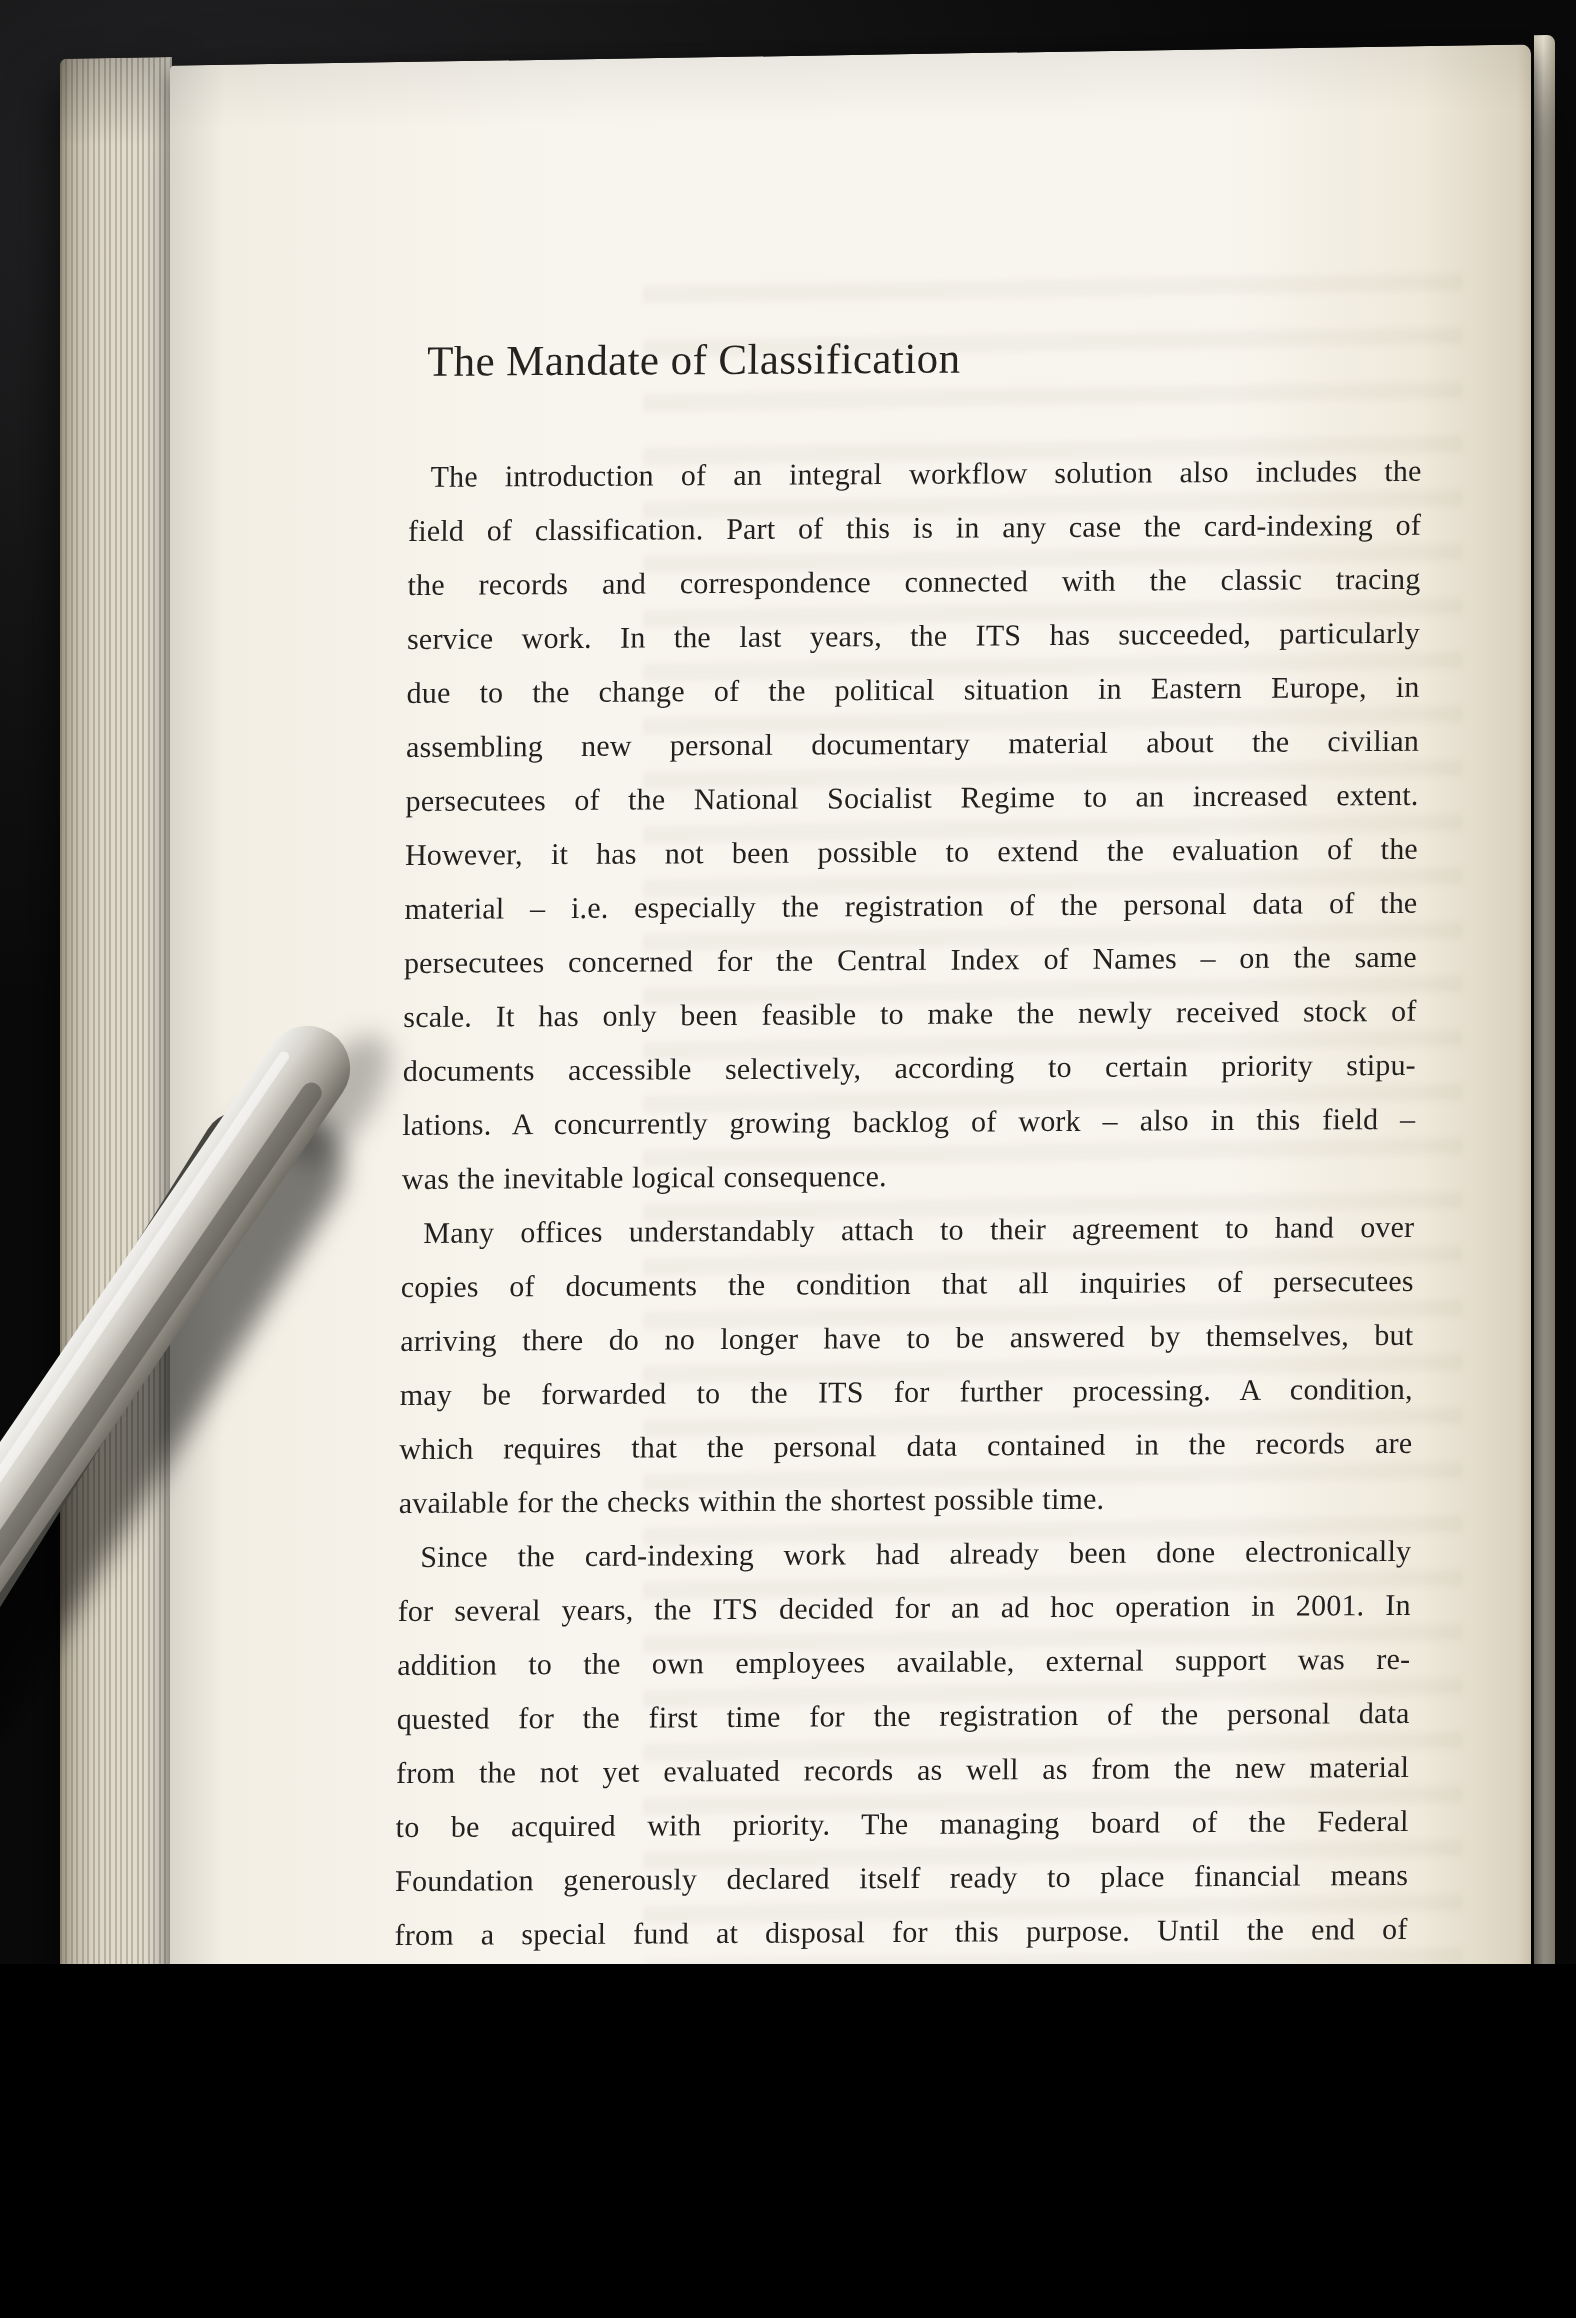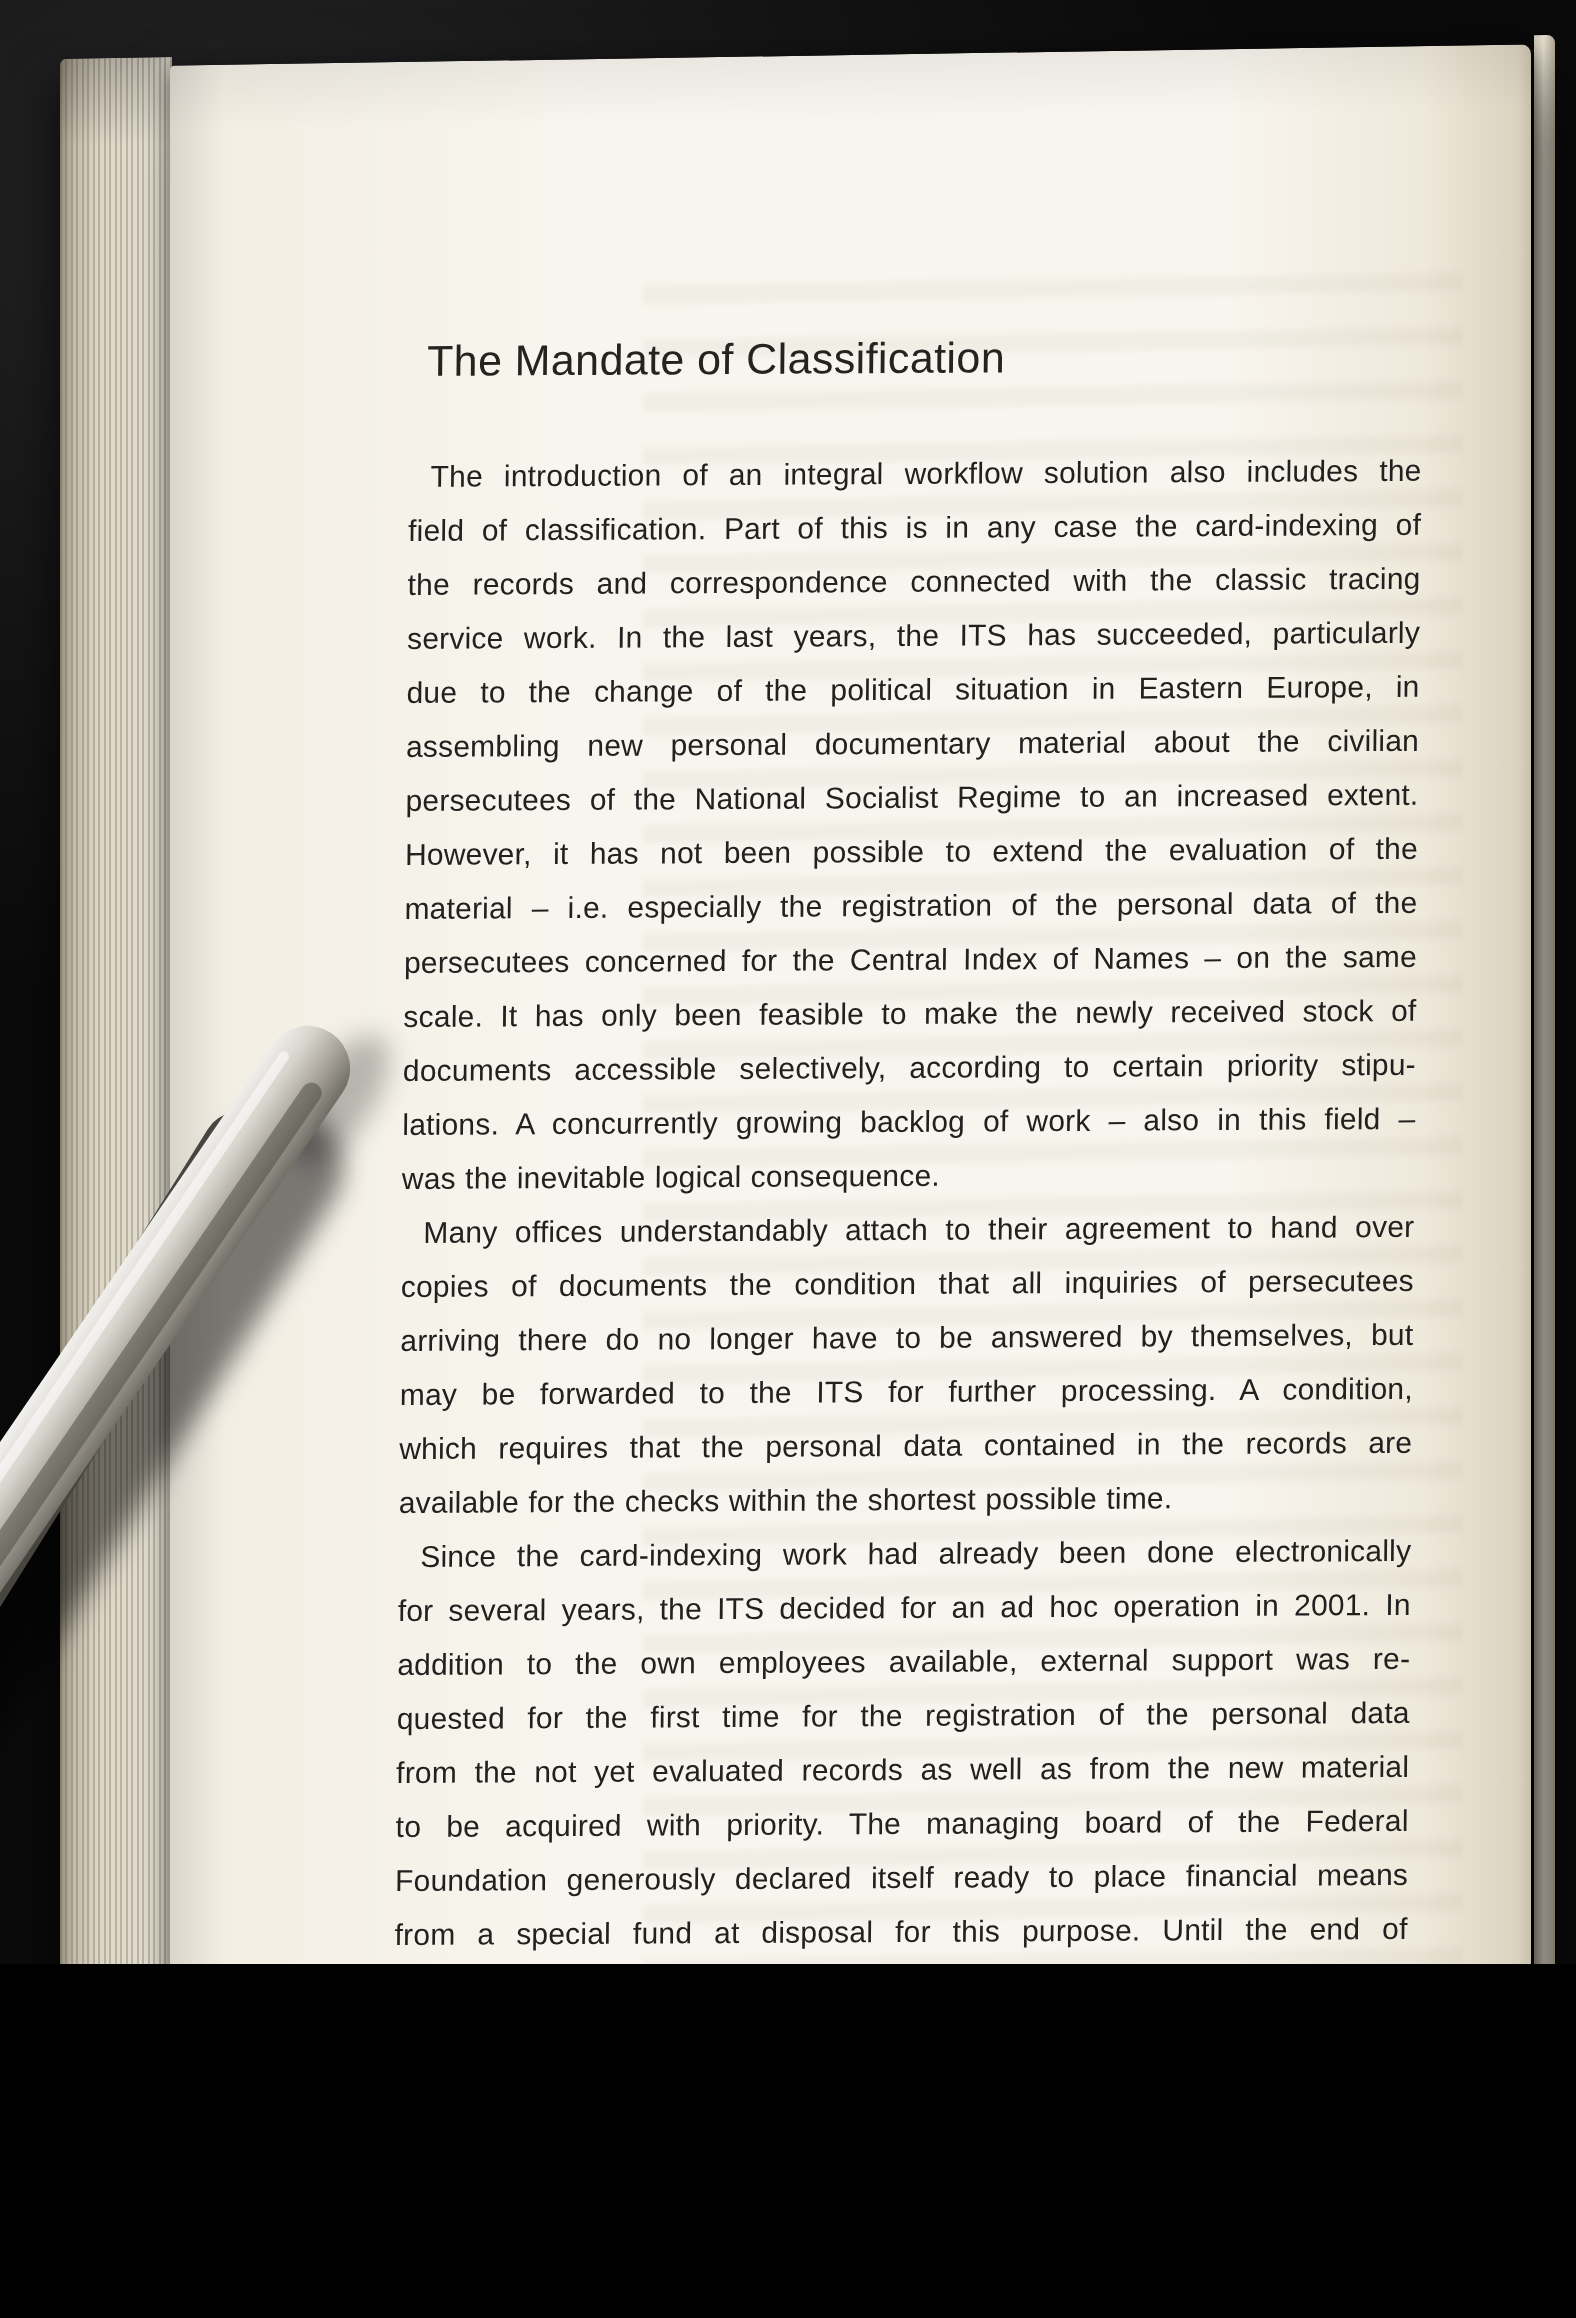--- a/index.html
+++ b/index.html
@@ -4,21 +4,21 @@
 <style>
   html, body { margin: 0; padding: 0; background: #000; }
   .photo {
     position: relative;
     width: 1577px;
     height: 1964px;
     overflow: hidden;
     background:
       radial-gradient(1340px 1025px at 14% 10%, #242426 0%, #141415 45%, #0a0a0b 80%),
       #0a0a0b;
-    font-family: Liberation Sans, sans-serif;
+    font-family: Liberation Serif, serif;
   }
 
   
   .page-stack {
     position: absolute;
     left: 60px; top: 58px;
     width: 112px; height: 2206px;
     transform: skewY(-0.9deg);
     background:
       linear-gradient(180deg, rgba(0,0,0,0.22) 0%, rgba(0,0,0,0) 4%, rgba(0,0,0,0) 95%, rgba(0,0,0,0.28) 100%),

